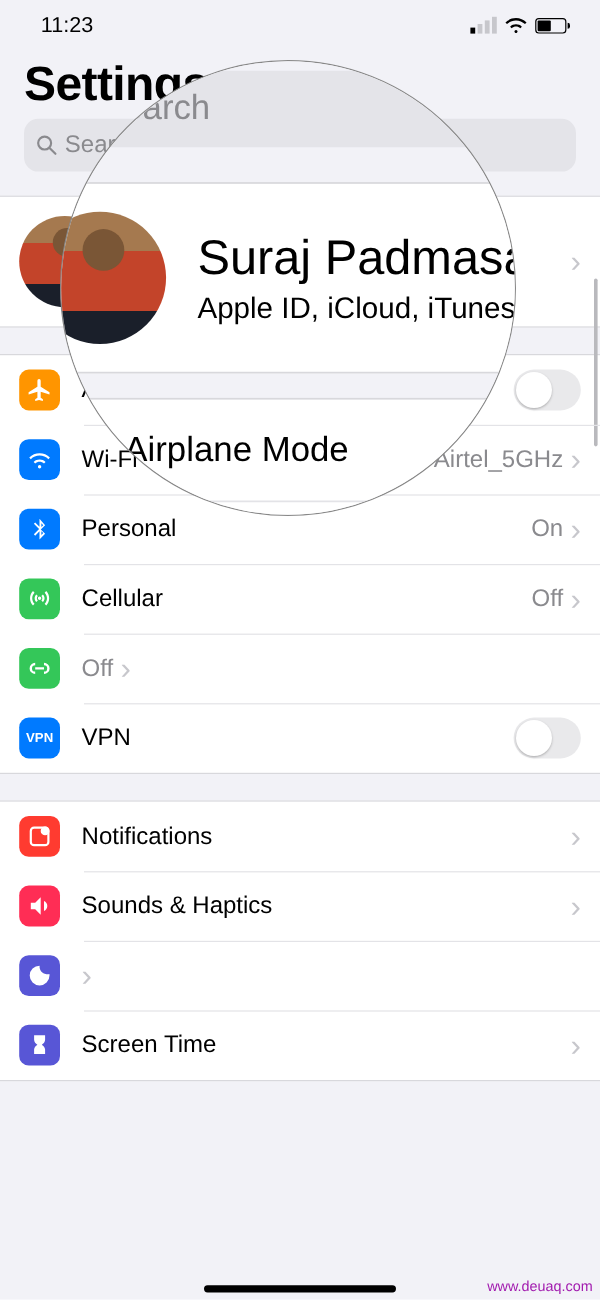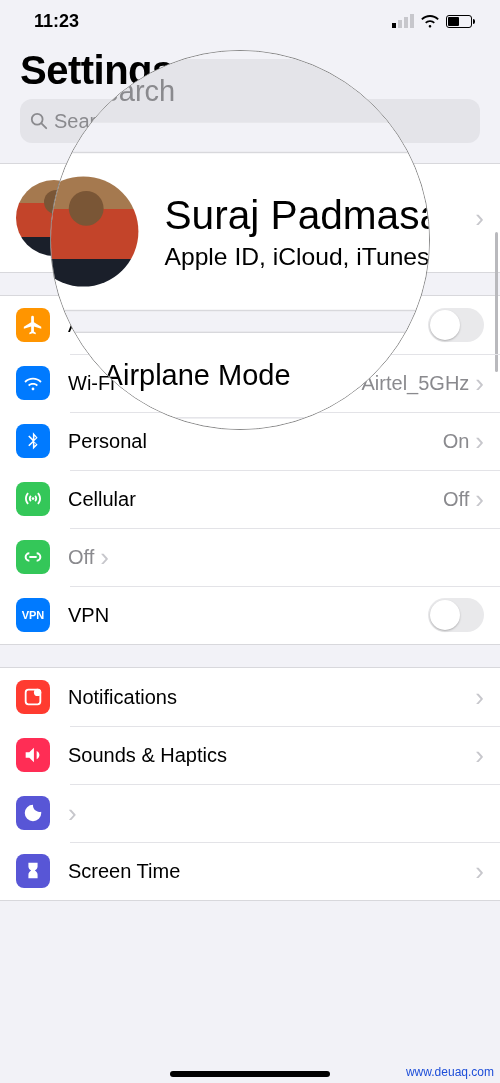--- a/index.html
+++ b/index.html
@@ -16,21 +16,21 @@
     inset: 0;
     background: #f2f2f7;
   }
   
   .statusbar {
     display: flex;
     justify-content: space-between;
     align-items: center;
     padding: 6px 28px 2px 34px;
     font-size: 18px;
-    font-weight: 700;
+    font-weight: 400;
     color: #000;
     height: 38px;
   }
   .status-right { display: flex; align-items: center; gap: 6px; }
   .signal { display: flex; align-items: flex-end; gap: 2px; }
   .signal span { width: 4px; background: #c7c7cc; }
   .signal span.on { background: #000; }
   .signal span:nth-child(1){height:5px}
   .signal span:nth-child(2){height:8px}
   .signal span:nth-child(3){height:11px}
@@ -142,21 +142,21 @@
     top: -95px; left: -46px;
     background: #f2f2f7;
   }
   .zoom .page-title { font-size: 48px; }
   .zoom .profile-name { font-size: 28px; }
   .zoom .profile-sub { font-size: 17px; }
   .zoom .group { margin-top: 14px; }
 
   .watermark {
     position: absolute; bottom: 4px; right: 6px;
-    font-size: 12px; color: #1d4ed8;
+    font-size: 12px; color: #a21caf;
     font-family: Arial, sans-serif;
   }
   .battery { display:flex; align-items:center; }
   .battery-body{
     width:26px;height:13px;border:1.5px solid #000;border-radius:3px;position:relative;
   }
   .battery-body::after{content:"";position:absolute;right:-4px;top:3px;width:2.5px;height:5px;background:#000;border-radius:0 2px 2px 0;}
   .battery-fill{position:absolute;left:1px;top:1px;bottom:1px;width:45%;background:#000;border-radius:1px;}
   .scroll-ind{position:absolute;right:2px;top:232px;width:3px;height:140px;background:#b9b9bd;border-radius:2px;}
 </style>

